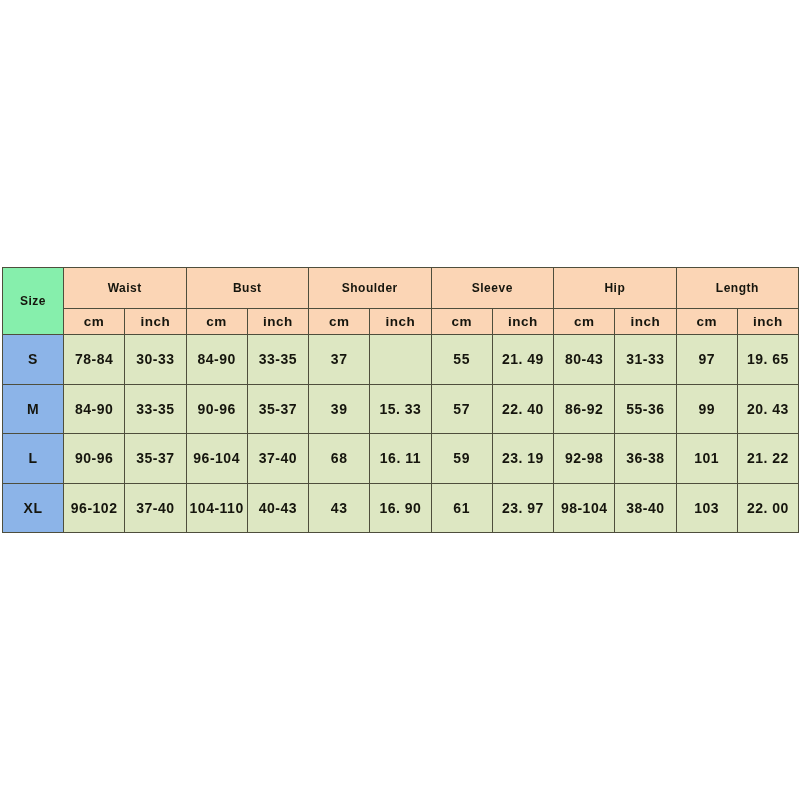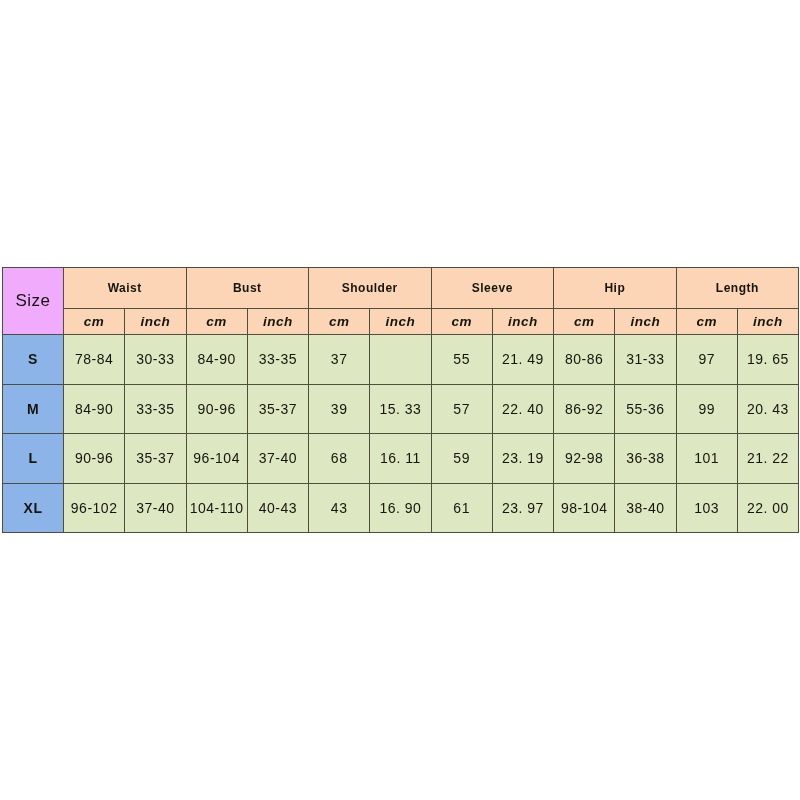--- a/index.html
+++ b/index.html
@@ -42,43 +42,43 @@
   }
 
   
   td.hdr {
     background: #fbd5b5;
     font-size: 12px;
     font-weight: 600;
     letter-spacing: 2.2px;
   }
   td.hdr-size {
-    background: #f0abfc;
-    font-size: 17px;
-    font-weight: 400;
+    background: #86efac;
+    font-size: 12px;
+    font-weight: 700;
     letter-spacing: 2.2px;
   }
   td.hdr-unit {
     background: #fbd5b5;
     font-size: 13.5px;
     font-weight: 600;
     letter-spacing: 1.6px;
   }
 
   
   td.size-cell {
     background: #8cb4e8;
     font-size: 14px;
     font-weight: 600;
     letter-spacing: 1.2px;
   }
   td.val {
     background: #dde7c2;
     font-size: 14px;
-    font-weight: 400;
+    font-weight: 700;
     letter-spacing: 0.6px;
   }
 
   
   col.c-size { width: 61px; }
   col.c-unit { width: 61.25px; }
 </style>
 </head>
 <body>
 
@@ -102,21 +102,21 @@
     <tbody>
       <tr style="height:39px;">
         <td class="hdr-size" rowspan="2">Size</td>
         <td class="hdr" colspan="2">Waist</td>
         <td class="hdr" colspan="2">Bust</td>
         <td class="hdr" colspan="2">Shoulder</td>
         <td class="hdr" colspan="2">Sleeve</td>
         <td class="hdr" colspan="2">Hip</td>
         <td class="hdr" colspan="2">Length</td>
       </tr>
-      <tr style="height:25px;font-style:italic;">
+      <tr style="height:25px;">
         <td class="hdr-unit">cm</td>
         <td class="hdr-unit">inch</td>
         <td class="hdr-unit">cm</td>
         <td class="hdr-unit">inch</td>
         <td class="hdr-unit">cm</td>
         <td class="hdr-unit">inch</td>
         <td class="hdr-unit">cm</td>
         <td class="hdr-unit">inch</td>
         <td class="hdr-unit">cm</td>
         <td class="hdr-unit">inch</td>
@@ -127,21 +127,21 @@
       <tr style="height:47px;">
         <td class="size-cell">S</td>
         <td class="val">78-84</td>
         <td class="val">30-33</td>
         <td class="val">84-90</td>
         <td class="val">33-35</td>
         <td class="val">37</td>
         <td class="val"></td>
         <td class="val">55</td>
         <td class="val">21. 49</td>
-        <td class="val">80-86</td>
+        <td class="val">80-43</td>
         <td class="val">31-33</td>
         <td class="val">97</td>
         <td class="val">19. 65</td>
       </tr>
 
       <tr style="height:47px;">
         <td class="size-cell">M</td>
         <td class="val">84-90</td>
         <td class="val">33-35</td>
         <td class="val">90-96</td>

